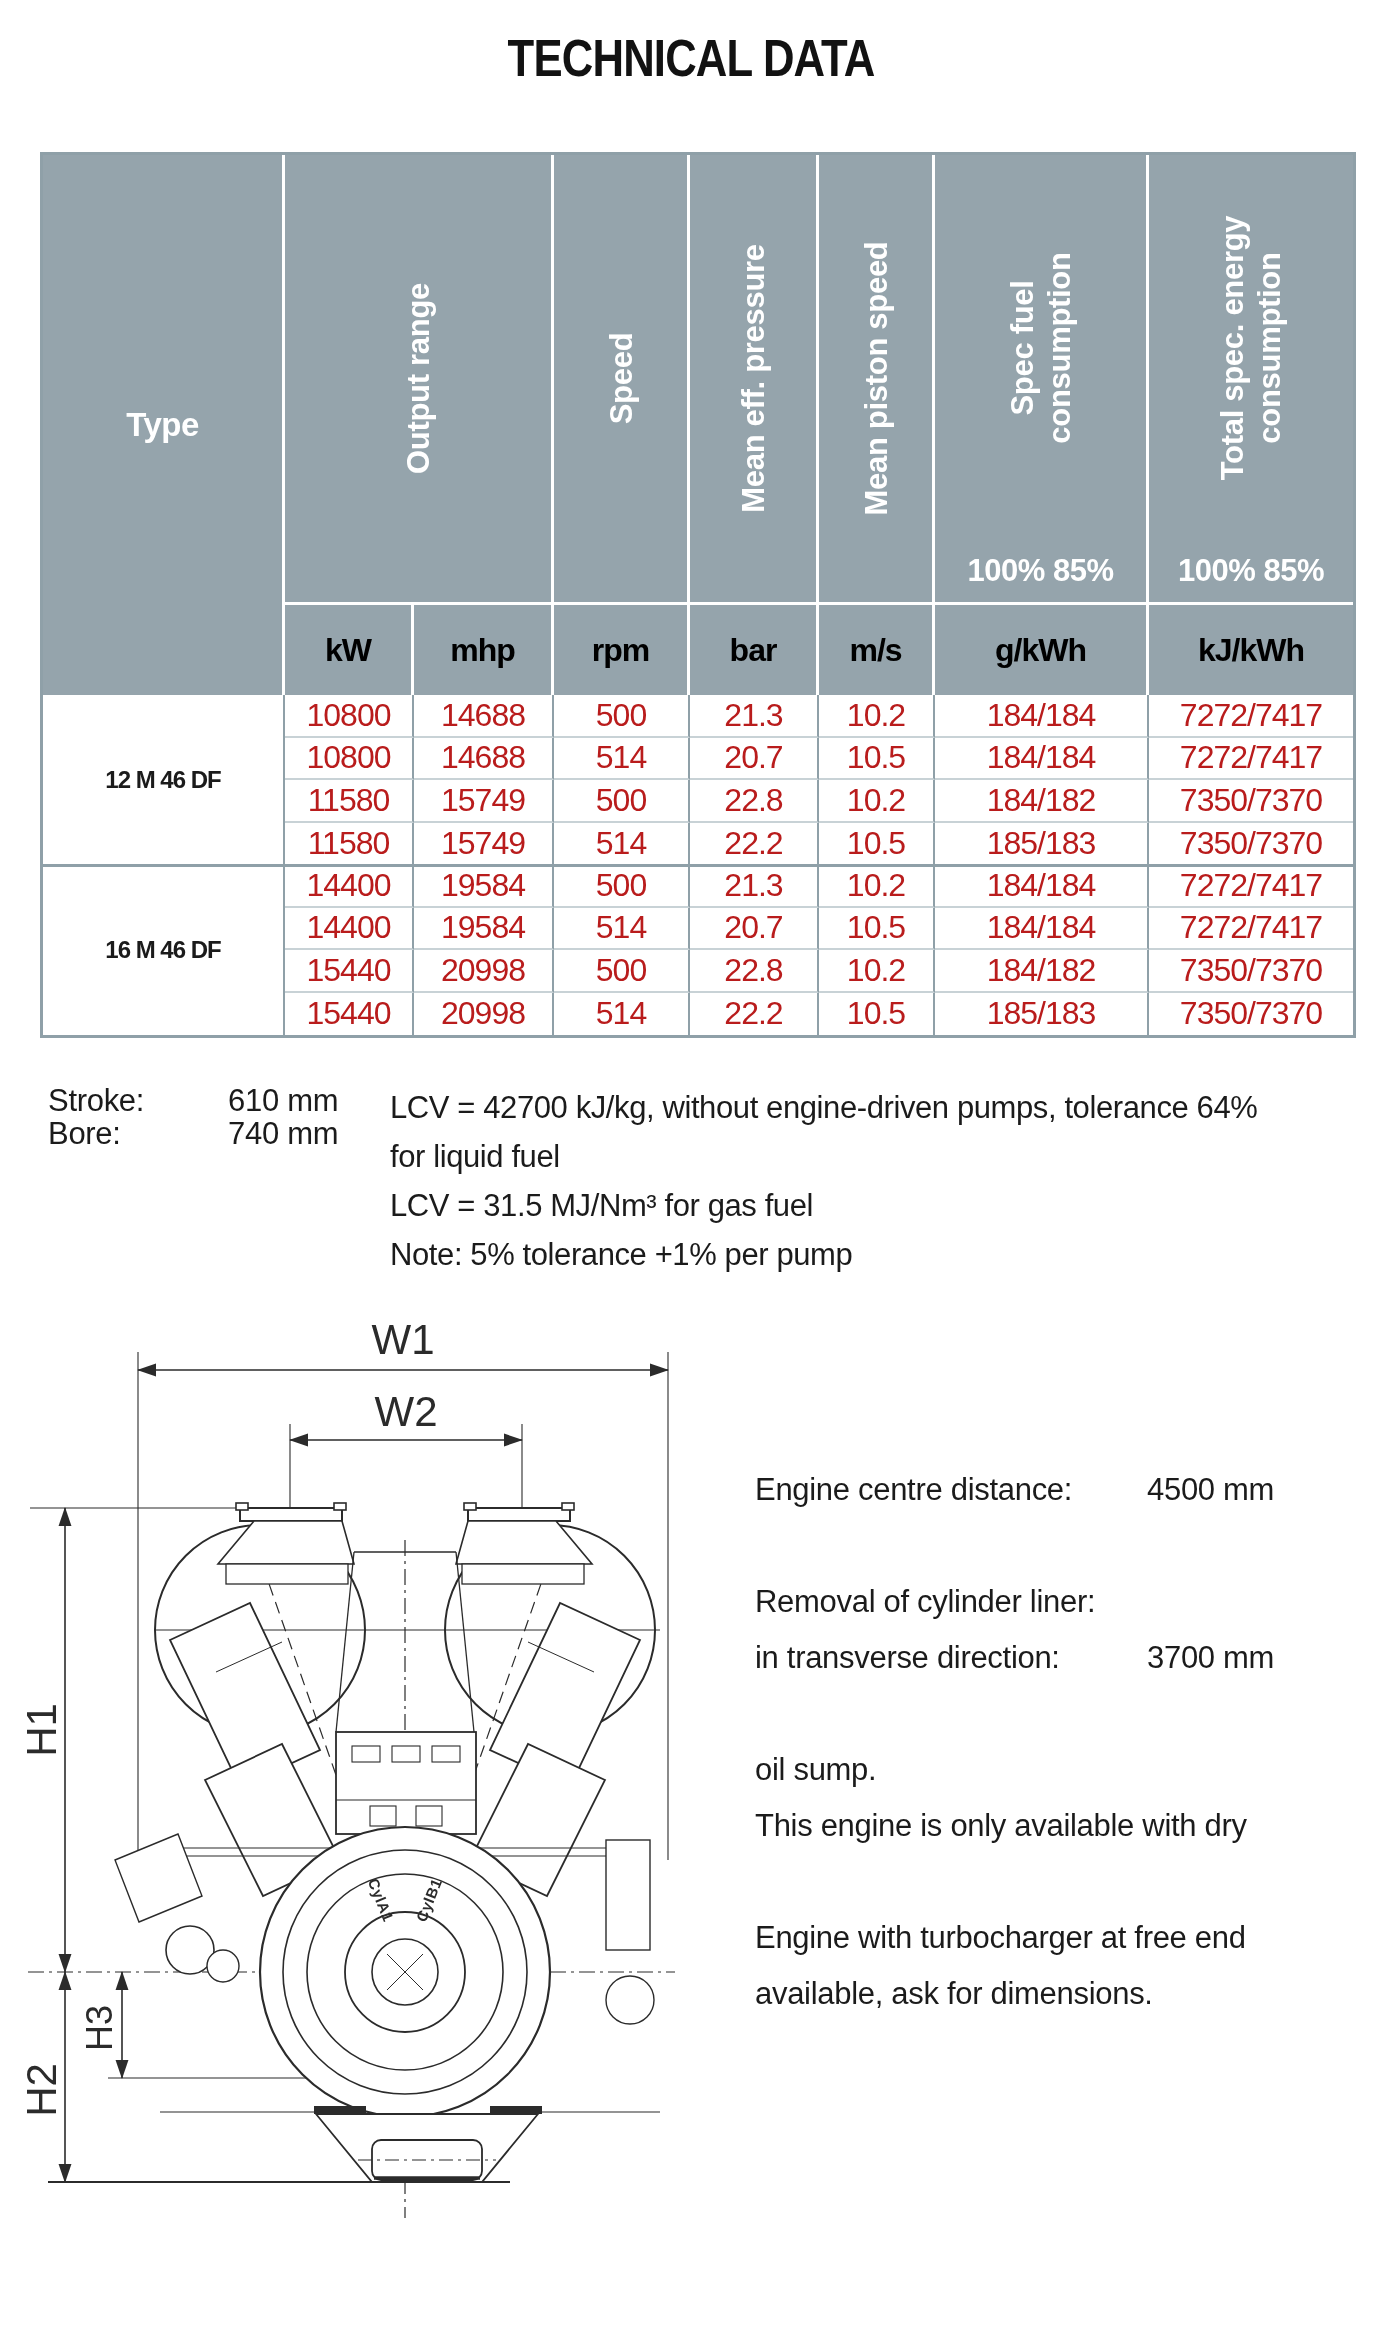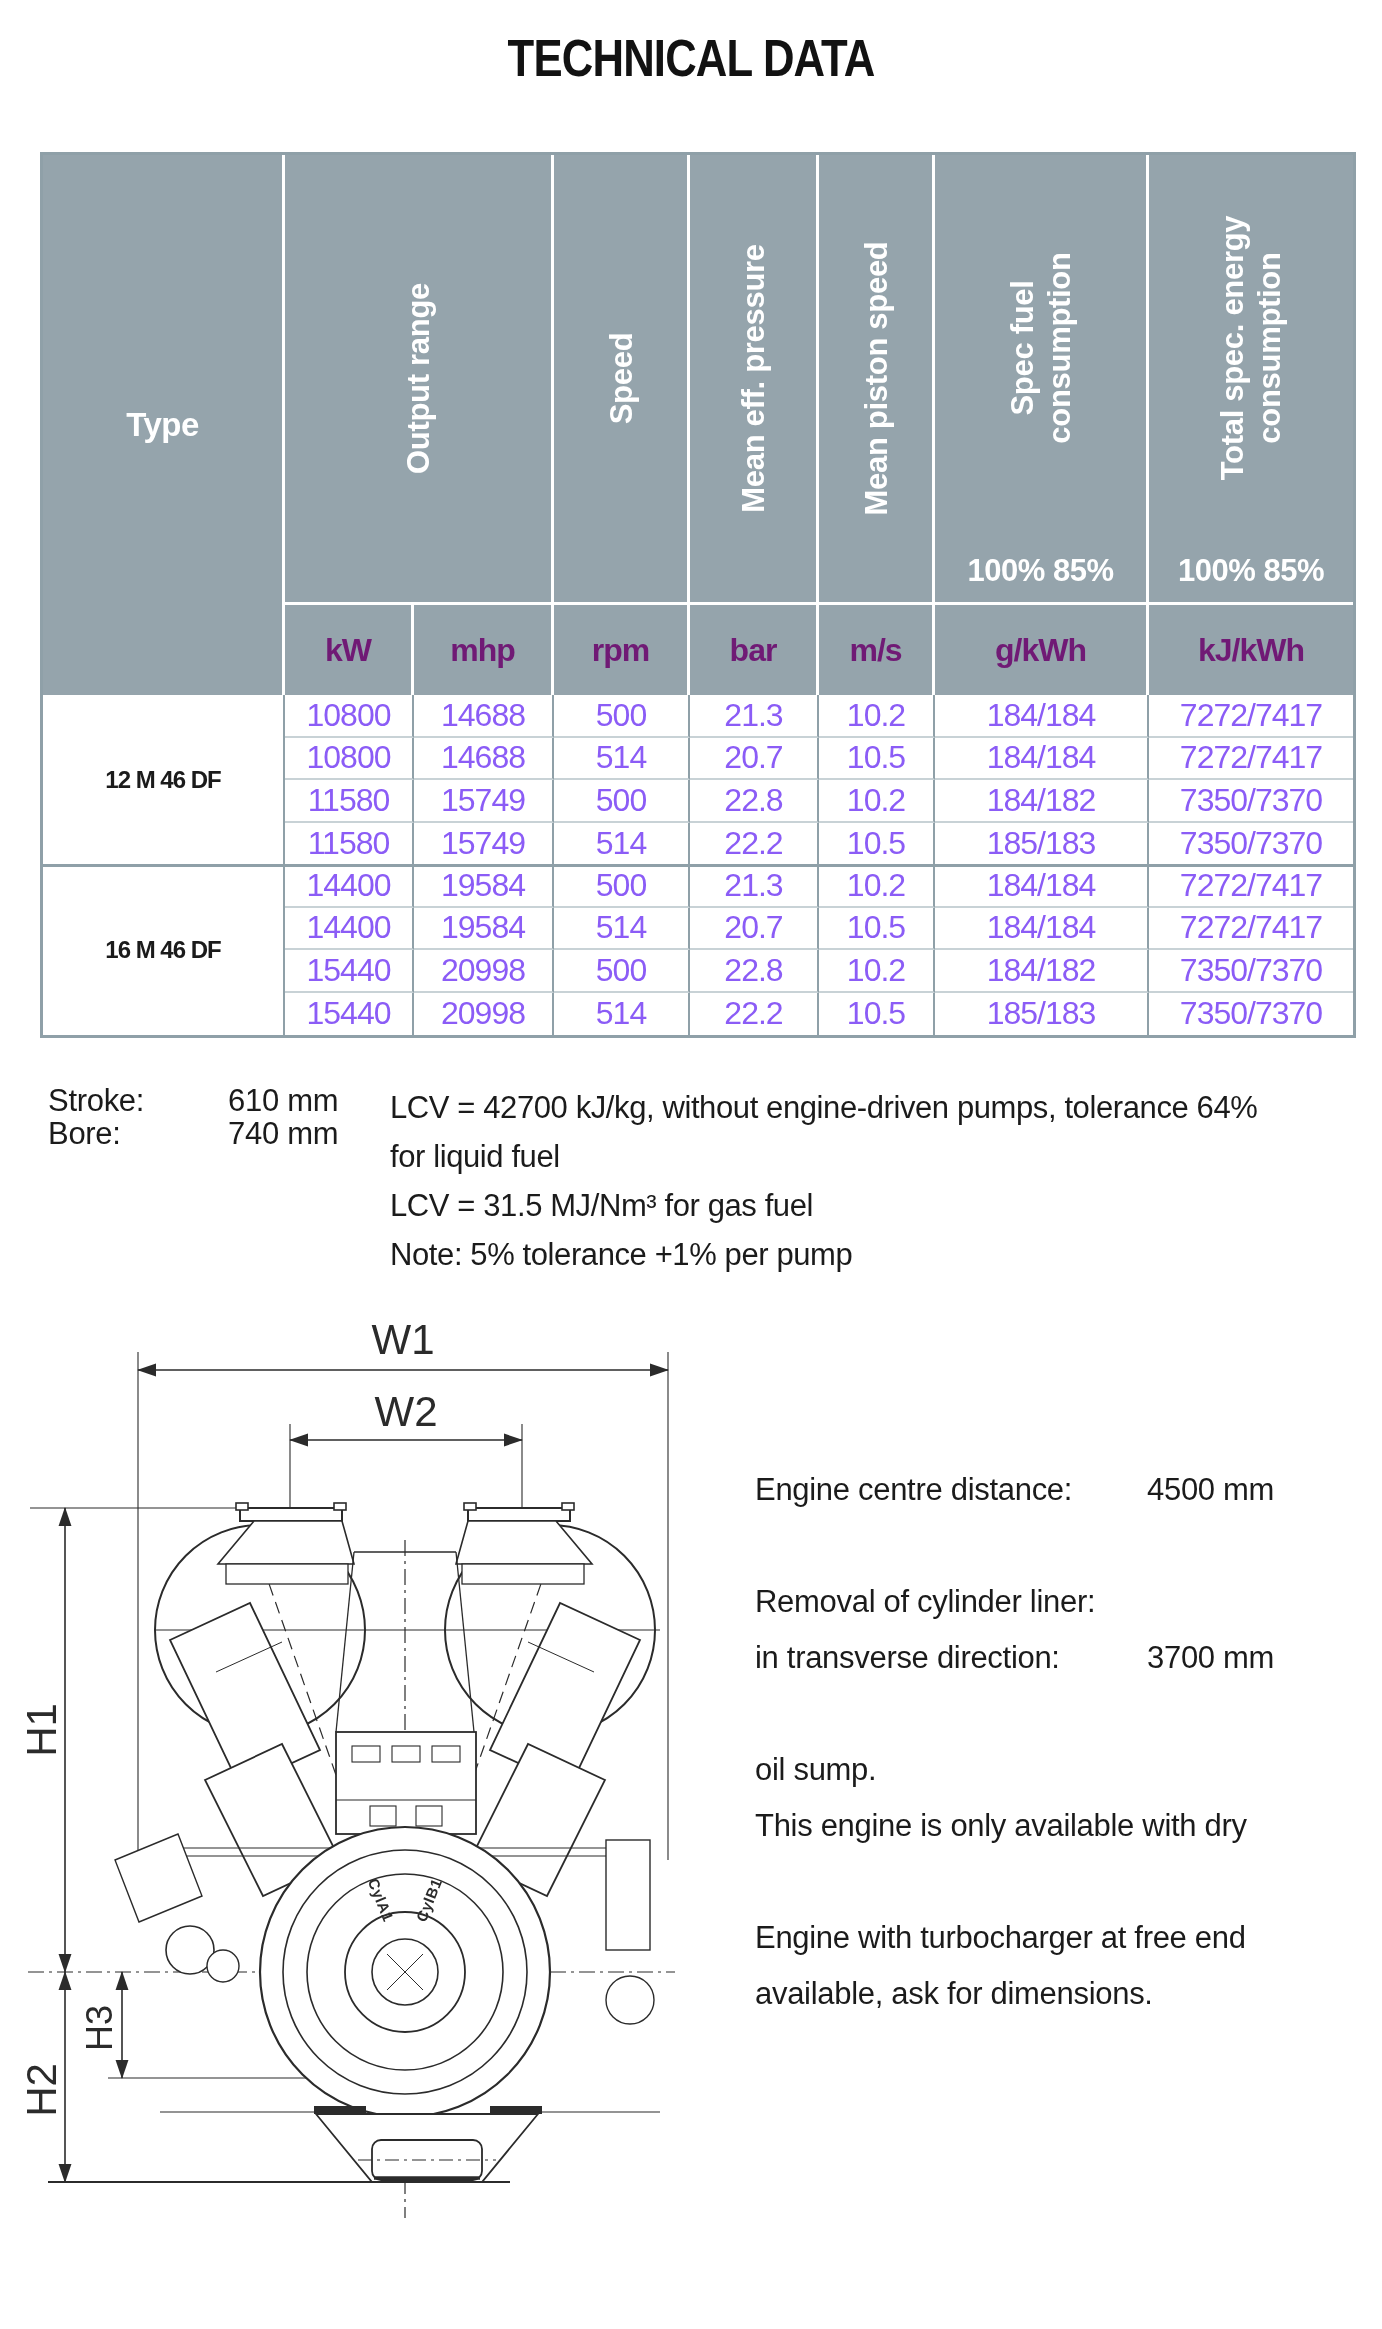--- a/index.html
+++ b/index.html
@@ -45,38 +45,38 @@
   .vlabel{
     flex:none;width:380px;transform:rotate(-90deg);white-space:pre-line;text-align:center;
     color:#fff;font-weight:bold;font-size:31px;line-height:37px;letter-spacing:-0.3px;
   }
   .sub{
     height:62px;display:flex;align-items:center;justify-content:center;
     color:#fff;font-weight:bold;font-size:31px;letter-spacing:-0.5px;
   }
   .ucell{
     grid-row:2;background:var(--header-bg);border-right:3px solid #fff;
-    color:#701a75;font-weight:bold;font-size:32px;letter-spacing:-1px;
+    color:#000000;font-weight:bold;font-size:32px;letter-spacing:-1px;
     display:flex;align-items:center;justify-content:center;
   }
   .u0{grid-column:2}.u1{grid-column:3}.u2{grid-column:4}.u3{grid-column:5}
   .u4{grid-column:6}.u5{grid-column:7}.u6{grid-column:8;border-right:none;}
   .tbody{position:relative;width:1310px;height:340px;background:#fff;}
   .typecell{
     position:absolute;left:0;width:242px;height:170px;border-right:2px solid var(--grid-line);
     display:flex;align-items:center;justify-content:center;
     font-weight:bold;font-size:24px;letter-spacing:-1px;background:#fff;
   }
   .tg1{top:0}.tg2{top:170px}
   .rows{margin-left:242px;}
   .trow{display:flex;height:42.5px;}
   .trow .d{
     border-right:2px solid var(--grid-line);border-bottom:2px solid var(--row-line);
     display:flex;align-items:center;justify-content:center;
-    font-size:32px;letter-spacing:-1px;color:#8b5cf6;
+    font-size:32px;letter-spacing:-1px;color:#b91c1c;
   }
   .trow .d:last-child{border-right:none;}
   .trow.nb .d{border-bottom:none;}
   .w0{width:129px}.w1{width:140px}.w2{width:136px}.w3{width:129px}
   .w4{width:116px}.w5{width:214px}.w6{width:204px}
   .groupsep{position:absolute;left:0;top:168.5px;width:1310px;height:3px;background:var(--grid-line);}
   
   .specline{position:absolute;font-size:31px;letter-spacing:-0.3px;}
   .spec-label{left:48px;width:150px;}
   .spec-value{left:228px;width:150px;}

